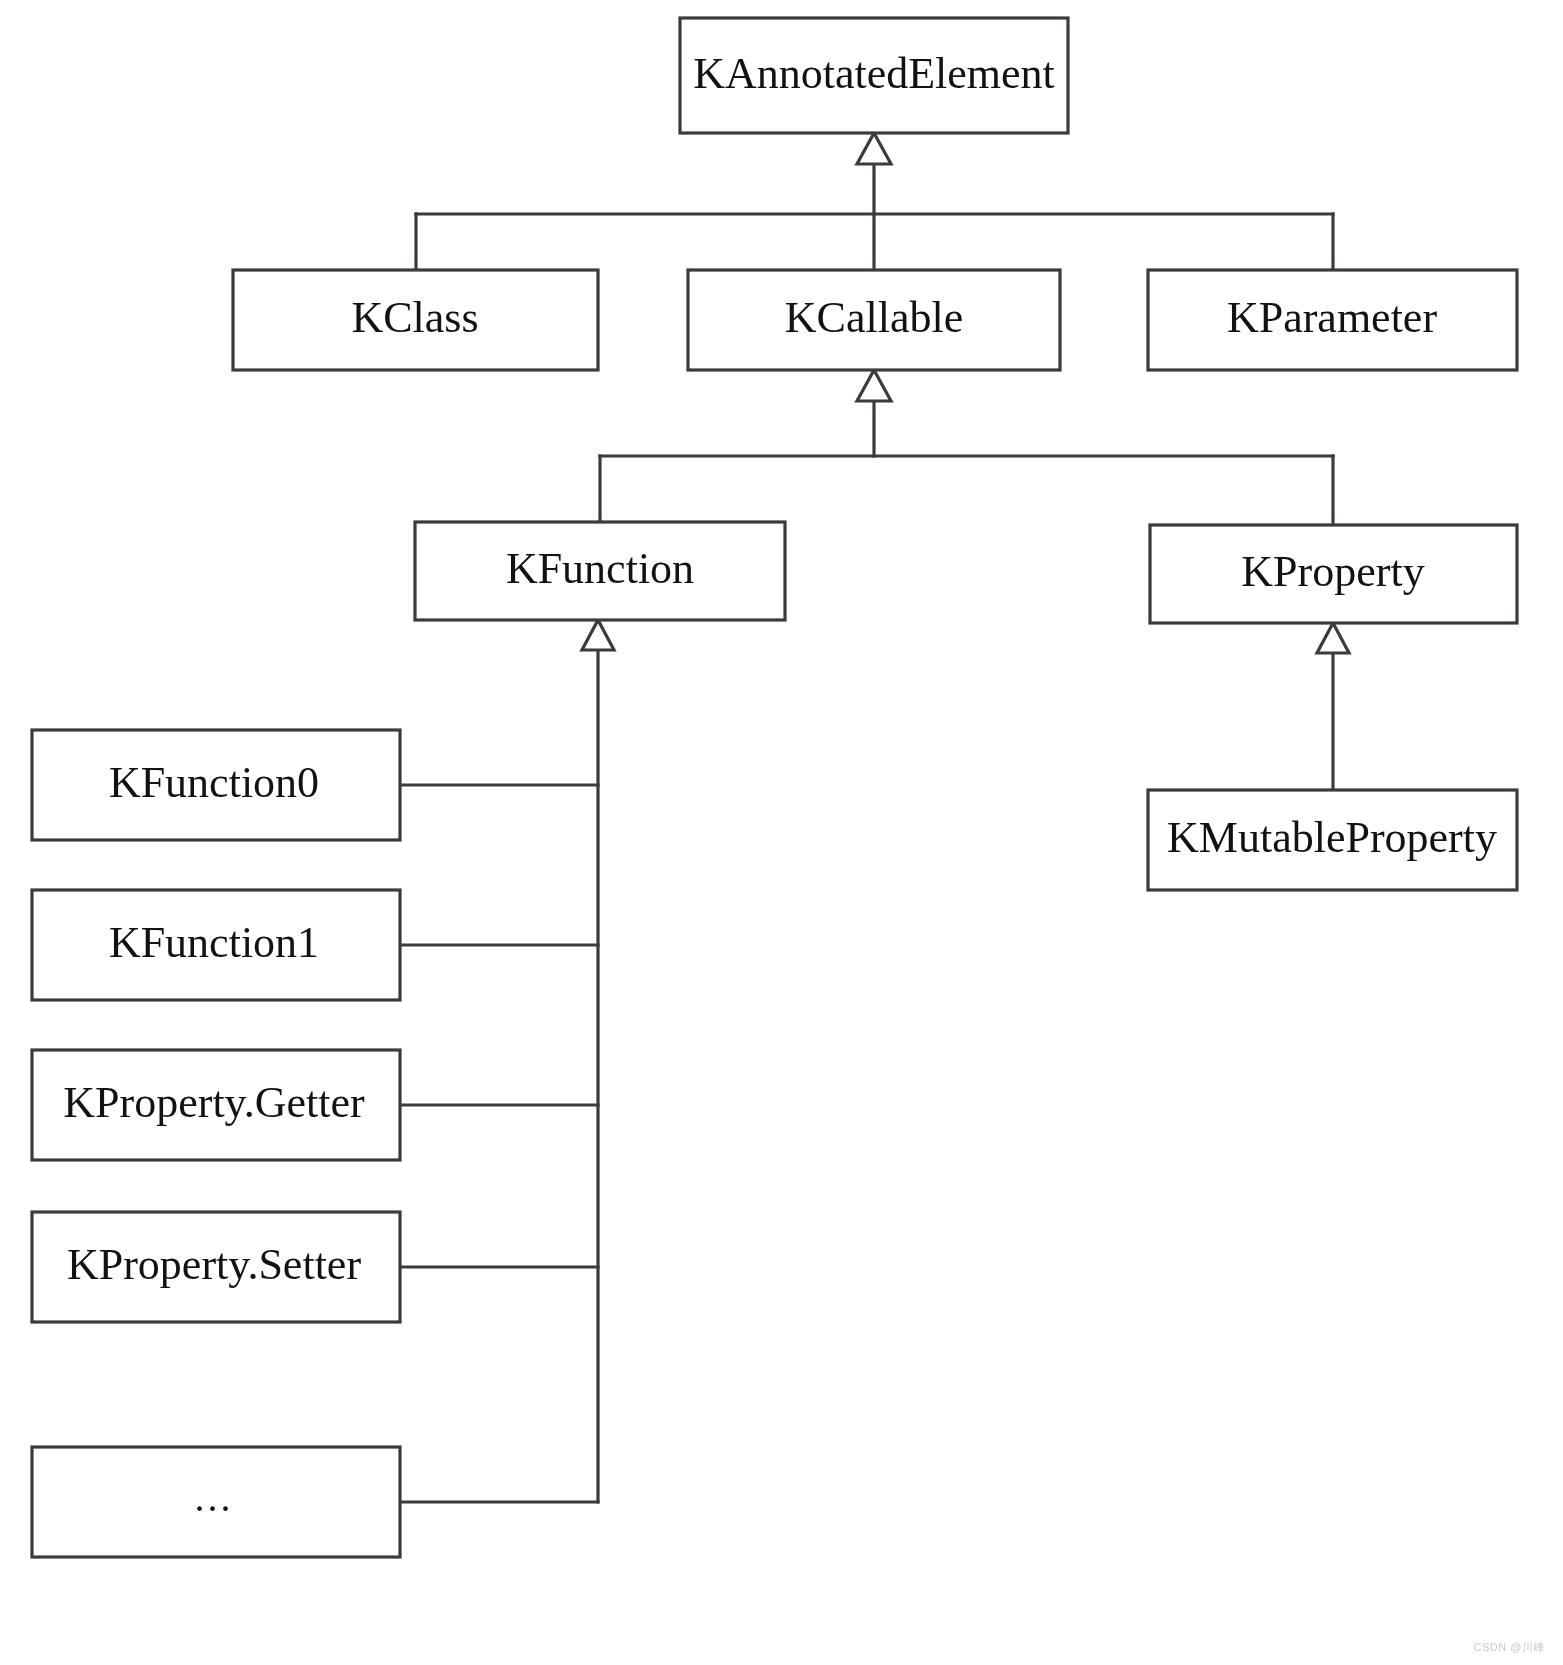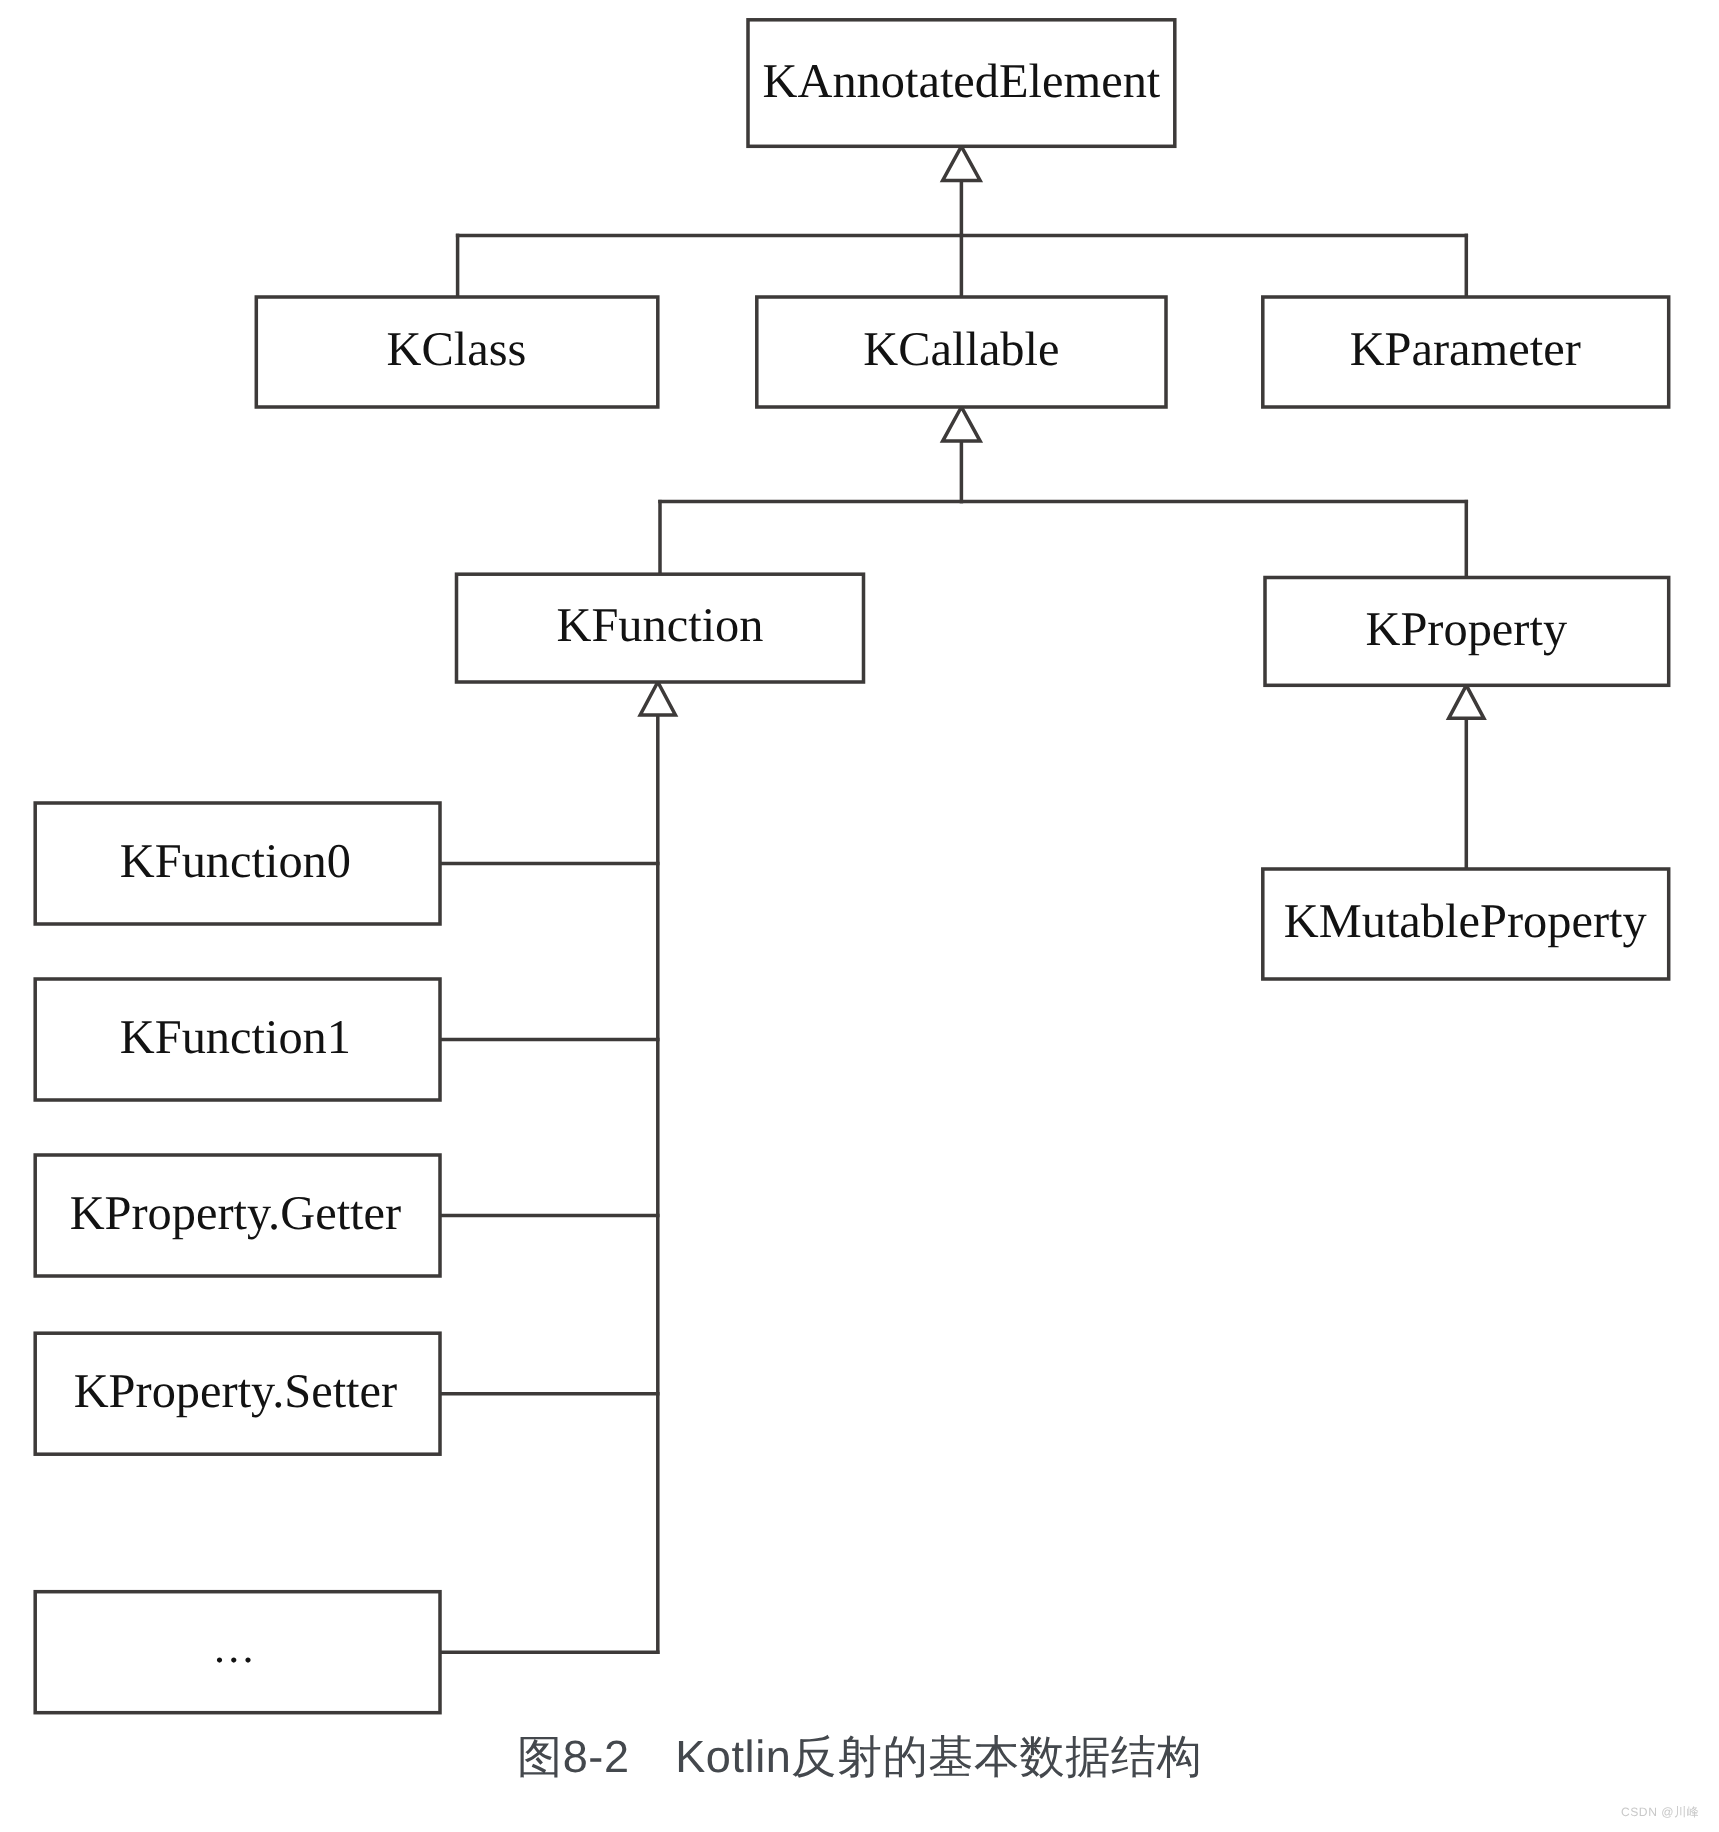--- a/index.html
+++ b/index.html
@@ -168,17 +168,16 @@
       </g>
 
       <g>
         <rect class="uml-box-rect" x="1148" y="790" width="369" height="100"></rect>
         <text class="uml-box-label" x="1332" y="842">KMutableProperty</text>
       </g>
 
     </g>
   </svg>
 
-  <div class="caption">图8-2　Kotlin反射的基本数据结构</div>
 
   <div class="watermark">CSDN @川峰</div>
 
 </div>
 
 </body></html>

